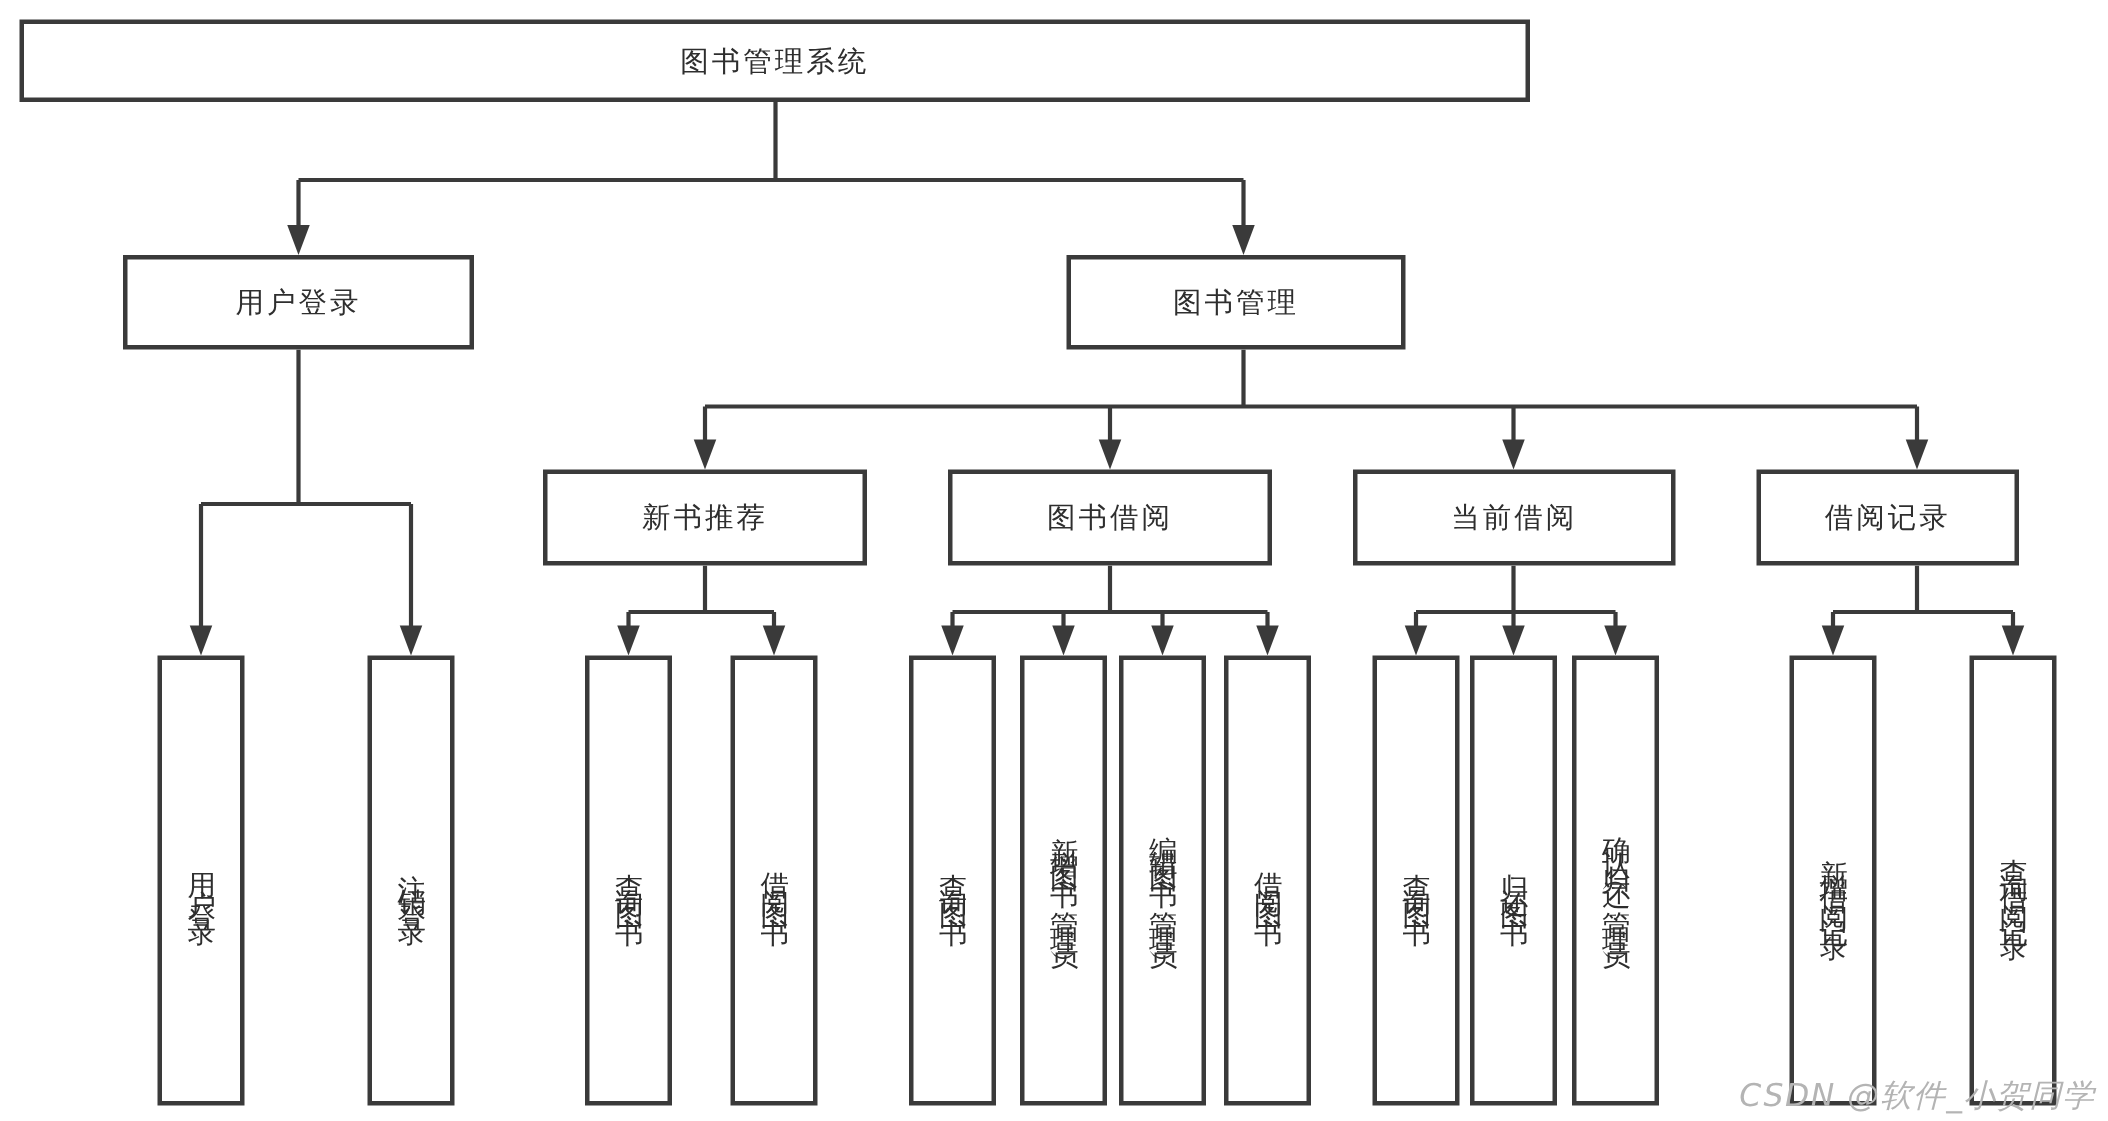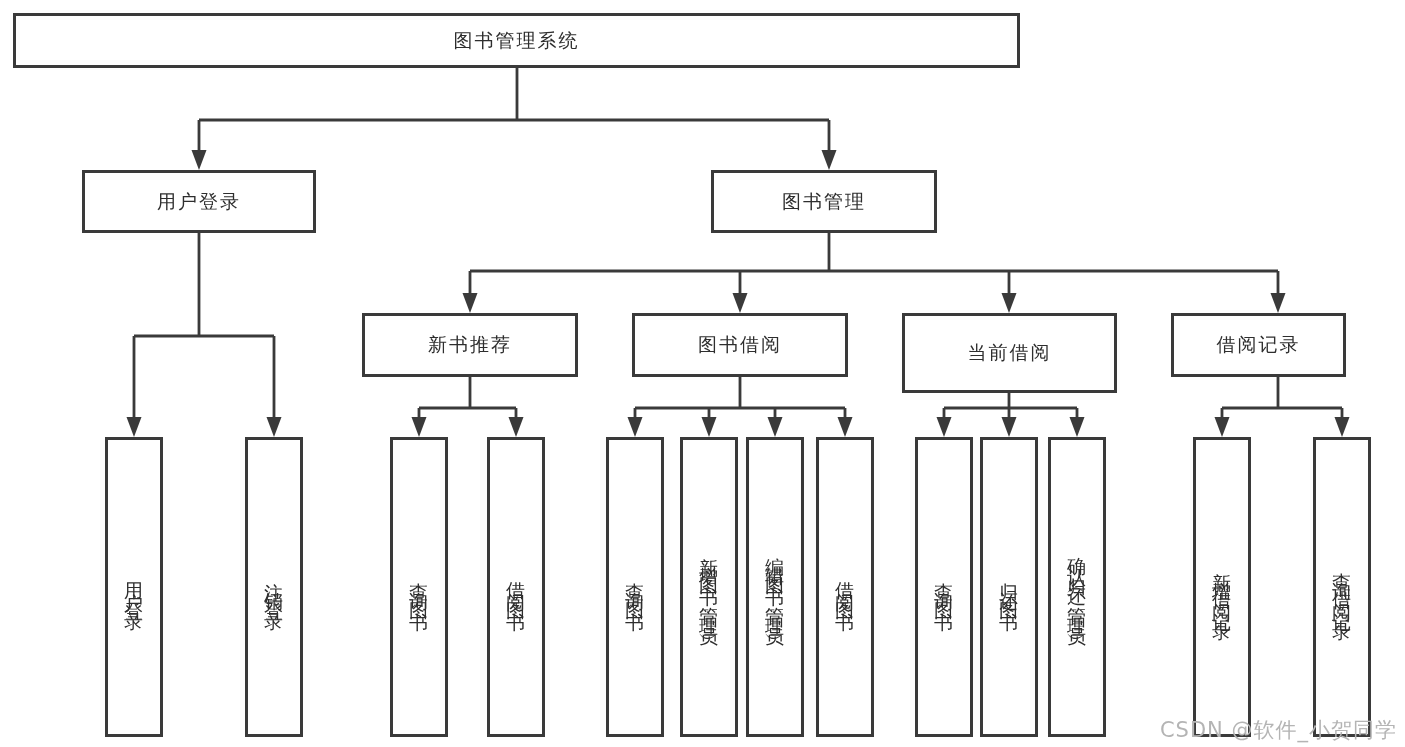--- a/index.html
+++ b/index.html
@@ -14,21 +14,21 @@
     display:flex;align-items:center;justify-content:center;
     color:#2e2e2e;font-size:19px;z-index:2;
   }
   .box.h span{letter-spacing:2px;white-space:nowrap;}
   .box.v span{
     writing-mode:vertical-rl;
     letter-spacing:10px;line-height:1;white-space:nowrap;
   }
   .watermark{
     position:absolute;right:8px;bottom:3px;
-    color:#b4b4b4;font-size:21px;letter-spacing:1px;z-index:5;white-space:nowrap;
+    color:#b4b4b4;font-size:21px;letter-spacing:1px;z-index:5;white-space:nowrap;font-style:italic;
   }
 </style>
 </head>
 <body>
 
 <div id="canvas">
 
   <svg id="connectors" width="1405" height="747" viewBox="0 0 1405 747">
     <g stroke="#3a3a3a" stroke-width="2.8" fill="none">
       <path d="M517,68 V120 M199,120 H829 M199,120 V154 M829,120 V154"></path>
@@ -72,21 +72,21 @@
   <div class="box h" style="left:711px;top:170px;width:226px;height:63px">
     <span>图书管理</span>
   </div>
 
   <div class="box h" style="left:362px;top:313px;width:216px;height:64px">
     <span>新书推荐</span>
   </div>
   <div class="box h" style="left:632px;top:313px;width:216px;height:64px">
     <span>图书借阅</span>
   </div>
-  <div class="box h" style="left:902px;top:313px;width:215px;height:80px">
+  <div class="box h" style="left:902px;top:313px;width:215px;height:64px">
     <span>当前借阅</span>
   </div>
   <div class="box h" style="left:1171px;top:313px;width:175px;height:64px">
     <span>借阅记录</span>
   </div>
 
   <div class="box v" style="left:105px;top:437px;width:58px;height:300px">
     <span>用户登录</span>
   </div>
   <div class="box v" style="left:245px;top:437px;width:58px;height:300px">

